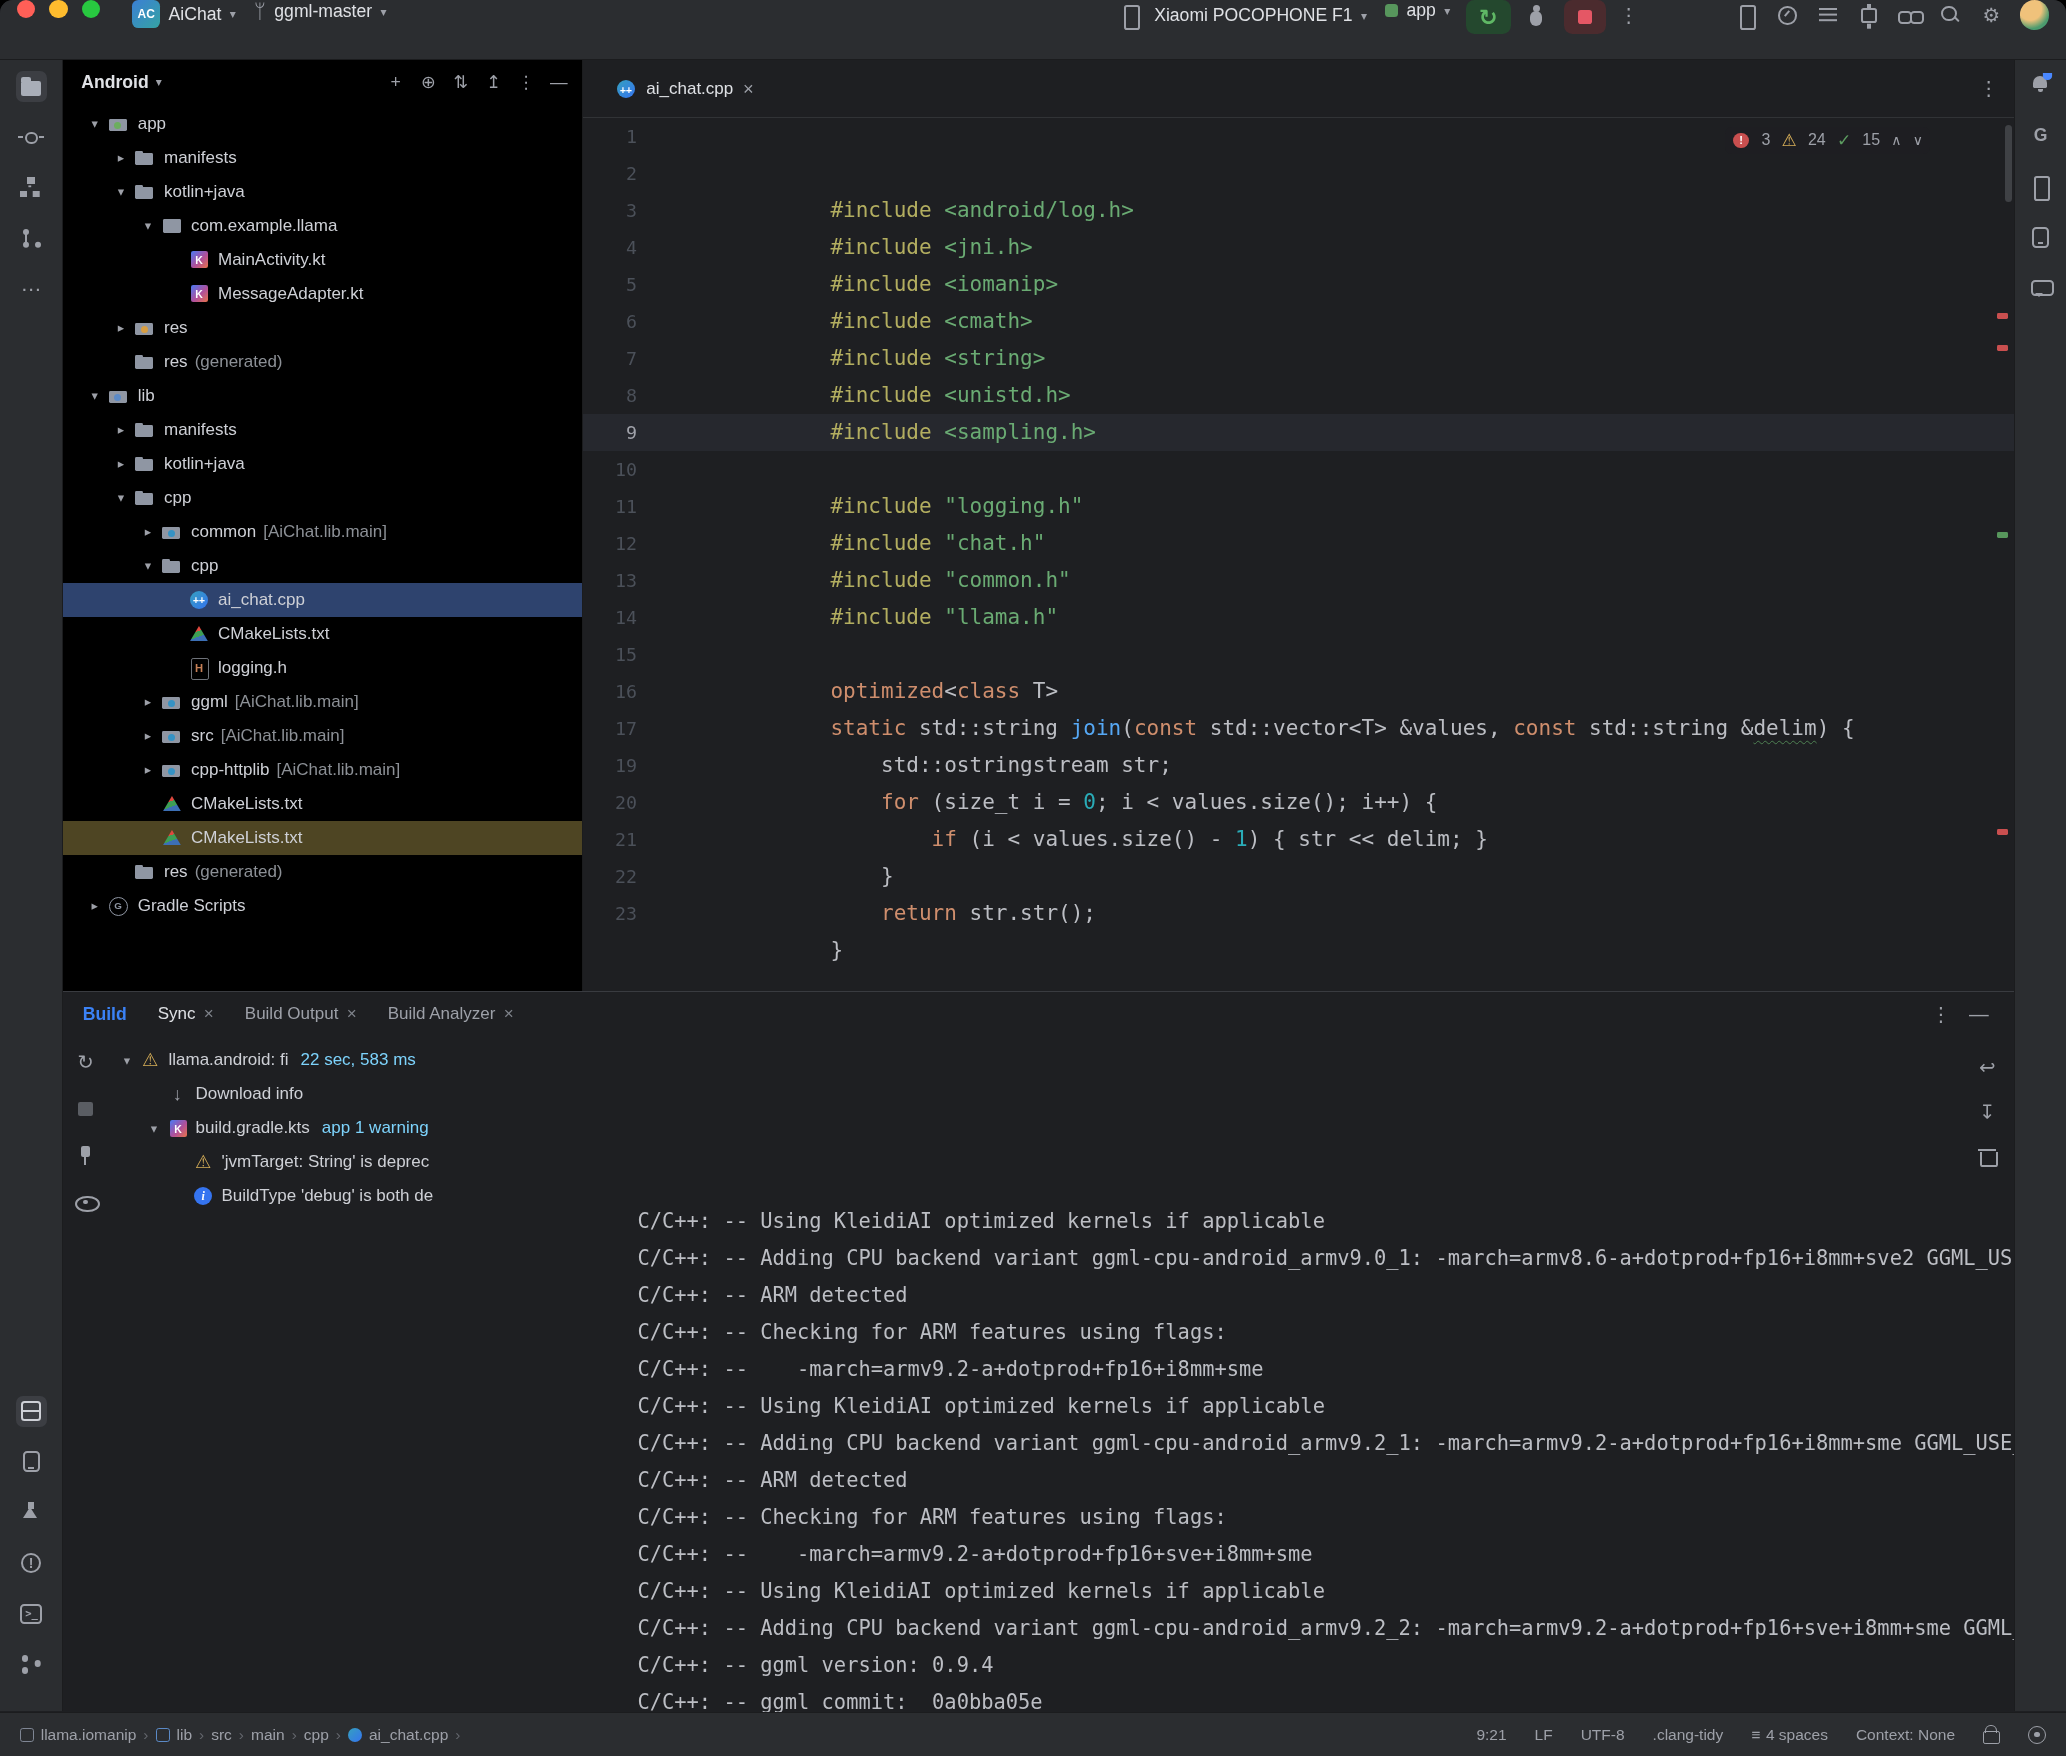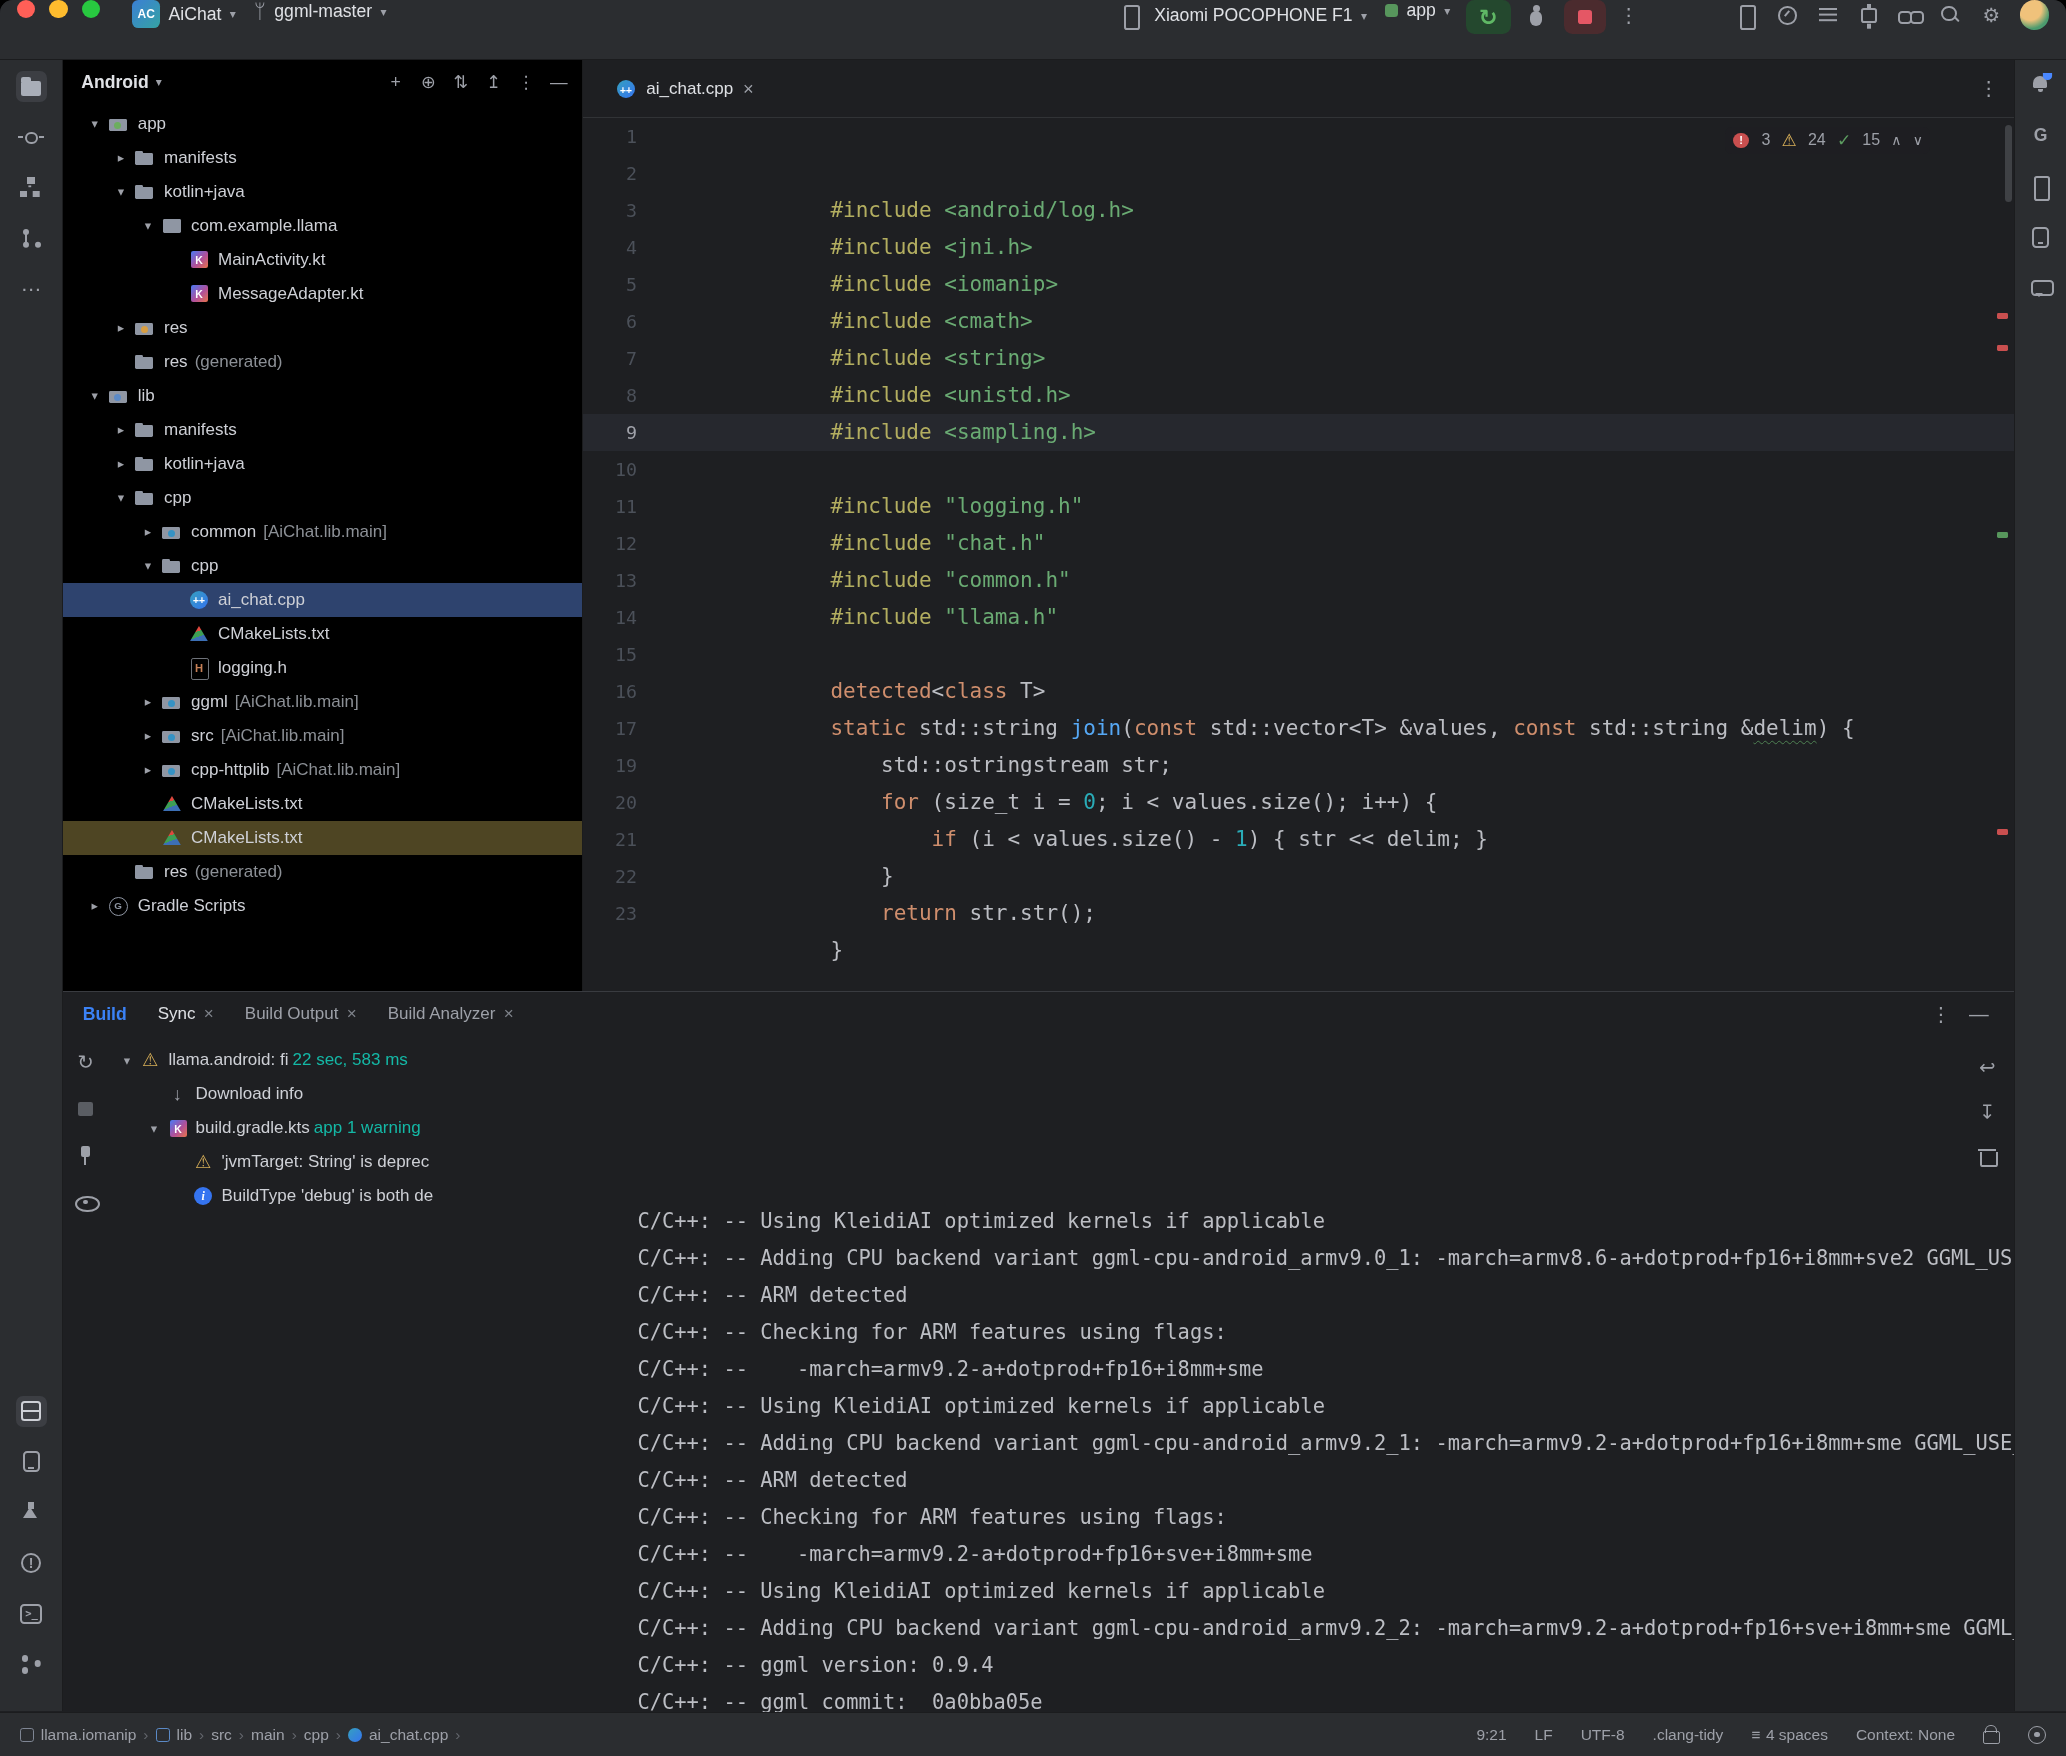--- a/index.html
+++ b/index.html
@@ -161,21 +161,21 @@
   .btab { display:flex; gap:8.4px; font-size:17px; color:#9DA0A8; }
   .btab.active { color:#DFE1E5; }
   .btab .close { font-size:17px; color:#7F838B; }
   .bp-right { margin-left:auto; display:flex; gap:7px; }
   .bp-body { position:absolute; top:44px; left:0; right:0; bottom:0; display:flex; }
   .rail { width:45px; display:flex; flex-direction:column; align-items:center; padding-top:11.2px; gap:15.5px; }
   .btree { width:394px; padding-top:7px; font-size:17px; color:#CED0D6; overflow:hidden; }
   .brow { height:34px; display:flex; align-items:center; white-space:nowrap; }
   .brow.bd0{padding-left:7px}.brow.bd1{padding-left:34px}.brow.bd2{padding-left:60px}
   .brow .ticon{width:22.5px;height:22.5px;}
-  .bmeta { color:#14b8a6; margin-left:4px; }
+  .bmeta { color:#7dd3fc; margin-left:12px; }
   .console { flex:1; overflow:hidden; padding-left:12.7px;
     font-family:"DejaVu Sans Mono","Liberation Mono",monospace; font-size:20.4px; line-height:37px; white-space:pre; }
   .cline { height:37px; }
   div.cline:first-of-type { margin-top:-18.3px; }
   .console-tools { position:absolute; right:11.2px; top:60px; display:flex; flex-direction:column; gap:14px; }
 
   
   .statusbar { position:absolute; left:0; right:0; bottom:0; height:45px; background:#2B2D30;
     border-top:0.7px solid #1B1C1E; display:flex; align-items:center; padding:0 19.7px; font-size:15.5px; color:#9DA0A8; }
   .crumbs { display:flex; align-items:center; }
@@ -523,21 +523,21 @@
         <div class="cl">
           <span class="ln">13</span>
           <span class="ct">
             
           </span>
         </div>
         <div class="cl">
           <span class="ln">14</span>
           <span class="ct">
             
-          <span class="tok kw">detected</span><span class="tok pl">&lt;</span><span class="tok kw">class</span><span class="tok pl"> T&gt;</span></span>
+          <span class="tok kw">optimized</span><span class="tok pl">&lt;</span><span class="tok kw">class</span><span class="tok pl"> T&gt;</span></span>
         </div>
         <div class="cl">
           <span class="ln">15</span>
           <span class="ct">
             
           <span class="tok kw">static</span><span class="tok pl"> std::string </span><span class="tok fn">join</span><span class="tok pl">(</span><span class="tok kw">const</span><span class="tok pl"> std::vector&lt;T&gt; &amp;values, </span><span class="tok kw">const</span><span class="tok pl"> std::string &amp;</span><span class="tok pl typo">delim</span><span class="tok pl">) {</span></span>
         </div>
         <div class="cl">
           <span class="ln">16</span>
           <span class="ct">

